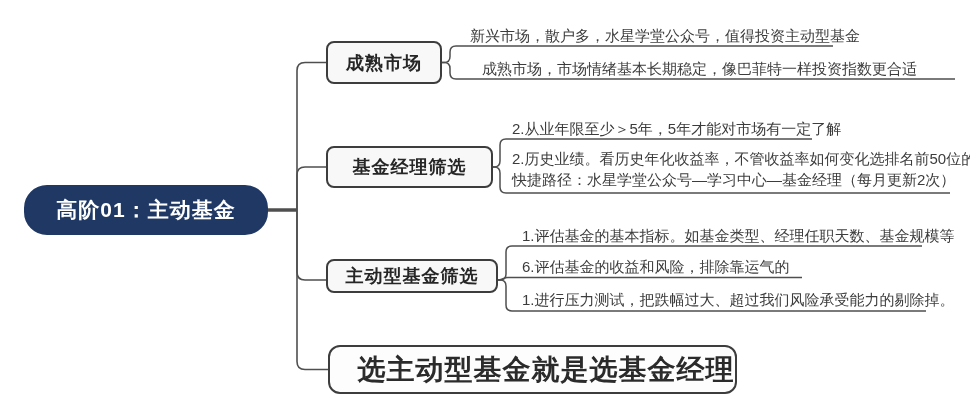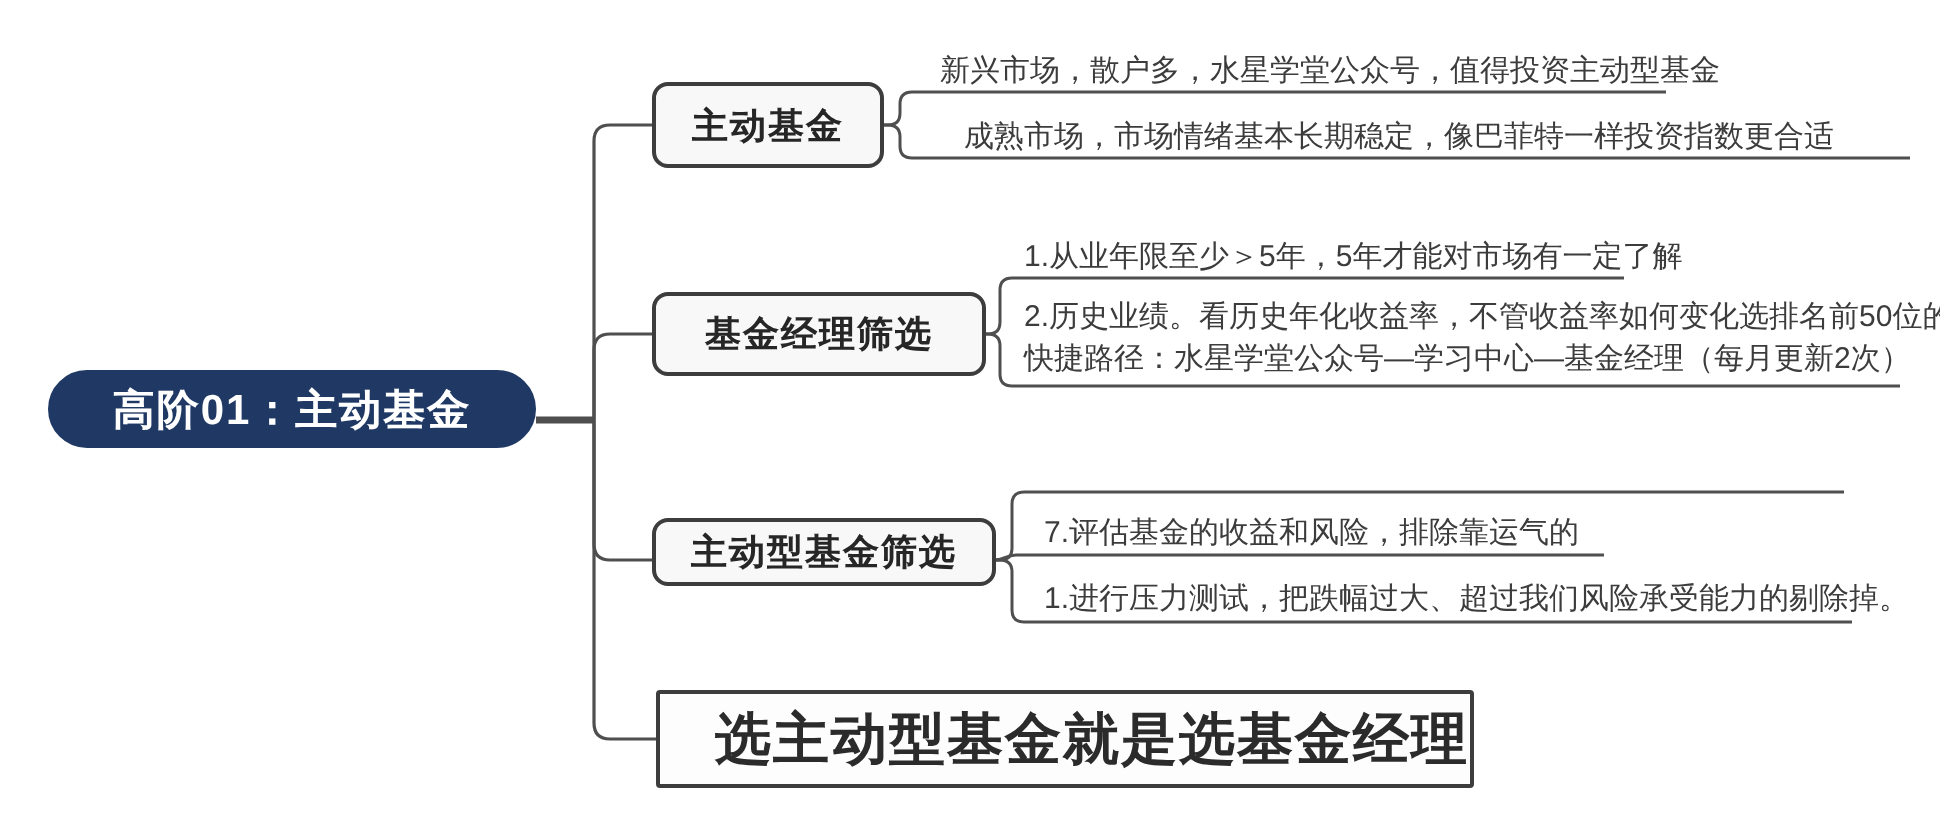--- a/index.html
+++ b/index.html
@@ -13,21 +13,21 @@
     position:absolute;box-sizing:border-box;display:flex;align-items:center;justify-content:center;
     background:#f8f8f8;border:2px solid #3d3d3d;border-radius:8px;
     color:#262626;font-weight:bold;white-space:nowrap;
   }
   .node.root{
     background:#1f3864;border:2px solid #1f3864;border-radius:6px;
     color:#ffffff;font-size:21px;letter-spacing:1px;
   }
   .node.branch{font-size:18px;letter-spacing:1px;}
   .node.big{
-    background:#fdfdfd;border-width:2.5px;border-radius:2px;
+    background:#fdfdfd;border-width:2.5px;border-radius:12px;
     font-size:28px;letter-spacing:1px;color:#2b2b2b;padding-left:27px;
   }
   .leaf{
     position:absolute;color:#3c3c3c;font-size:15px;line-height:21px;white-space:nowrap;
   }
 </style>
 </head>
 <body>
 
 <div id="canvas">
@@ -48,26 +48,26 @@
     <path d="M442,62.5 H444 Q450,62.5 450,68.5 V73 Q450,79 456,79 H955" fill="none" stroke-width="1.5" stroke="#4f4f4f"></path>
 
     <path d="M490,167 H494 Q500,167 500,161 V145 Q500,139 506,139 H812" fill="none" stroke-width="1.5" stroke="#4f4f4f"></path>
     <path d="M490,167 H494 Q500,167 500,173 V187 Q500,193 506,193 H950" fill="none" stroke-width="1.5" stroke="#4f4f4f"></path>
 
     <path d="M498,280 H500 Q506,280 506,274 V252 Q506,246 512,246 H922" fill="none" stroke-width="1.5" stroke="#4f4f4f"></path>
     <path d="M498,280 C502,280 503,277.5 508,277.5 H802" fill="none" stroke-width="1.5" stroke="#4f4f4f"></path>
     <path d="M498,280 H500 Q506,280 506,286 V305 Q506,311 512,311 H926" fill="none" stroke-width="1.5" stroke="#4f4f4f"></path>
   </svg>
 
-  <div class="node root" style="left:24px;top:185px;width:244px;height:39px;border-radius:23px;">
+  <div class="node root" style="left:24px;top:185px;width:244px;height:50px;border-radius:23px;">
     <span>高阶01：主动基金</span>
   </div>
 
   <div class="node branch" style="left:326px;top:41px;width:116px;height:43px;">
-    <span>主动基金</span>
+    <span>成熟市场</span>
   </div>
 
   <div class="node branch" style="left:326px;top:146px;width:167px;height:42px;">
     <span>基金经理筛选</span>
   </div>
 
   <div class="node branch" style="left:326px;top:259px;width:172px;height:34px;">
     <span>主动型基金筛选</span>
   </div>
 
@@ -76,27 +76,30 @@
   </div>
 
   <div class="leaf" style="left:470px;top:25px;">
     <span>新兴市场，散户多，水星学堂公众号，值得投资主动型基金</span>
   </div>
   <div class="leaf" style="left:470px;top:58px;margin-left:12px;">
     <span>成熟市场，市场情绪基本长期稳定，像巴菲特一样投资指数更合适</span>
   </div>
 
   <div class="leaf" style="left:512px;top:118px;">
-    <span>1.从业年限至少＞5年，5年才能对市场有一定了解</span>
+    <span>2.从业年限至少＞5年，5年才能对市场有一定了解</span>
   </div>
   <div class="leaf" style="left:512px;top:148px;">
     <div>2.历史业绩。看历史年化收益率，不管收益率如何变化选排名前50位的。</div>
     <div>快捷路径：水星学堂公众号—学习中心—基金经理（每月更新2次）</div>
   </div>
 
+  <div class="leaf" style="left:522px;top:225px;">
+    <span>1.评估基金的基本指标。如基金类型、经理任职天数、基金规模等</span>
+  </div>
   <div class="leaf" style="left:522px;top:256px;">
-    <span>7.评估基金的收益和风险，排除靠运气的</span>
+    <span>6.评估基金的收益和风险，排除靠运气的</span>
   </div>
   <div class="leaf" style="left:522px;top:289px;">
     <span>1.进行压力测试，把跌幅过大、超过我们风险承受能力的剔除掉。</span>
   </div>
 
 </div>
 
 </body></html>

